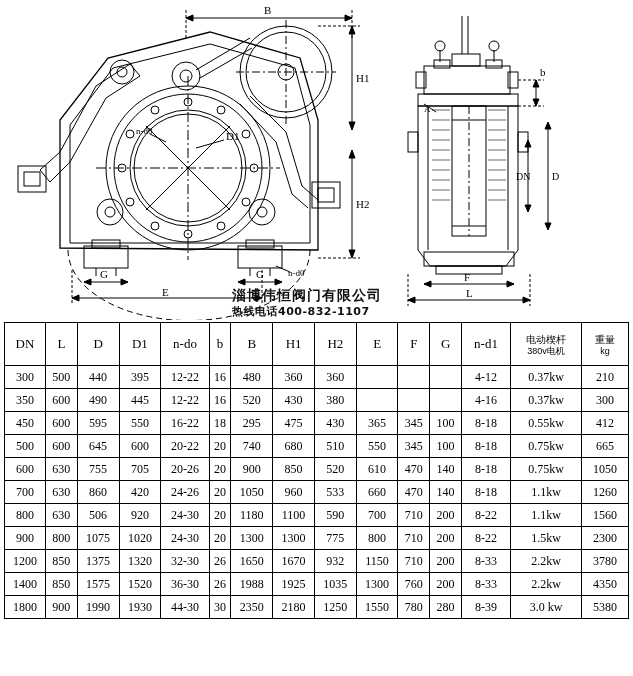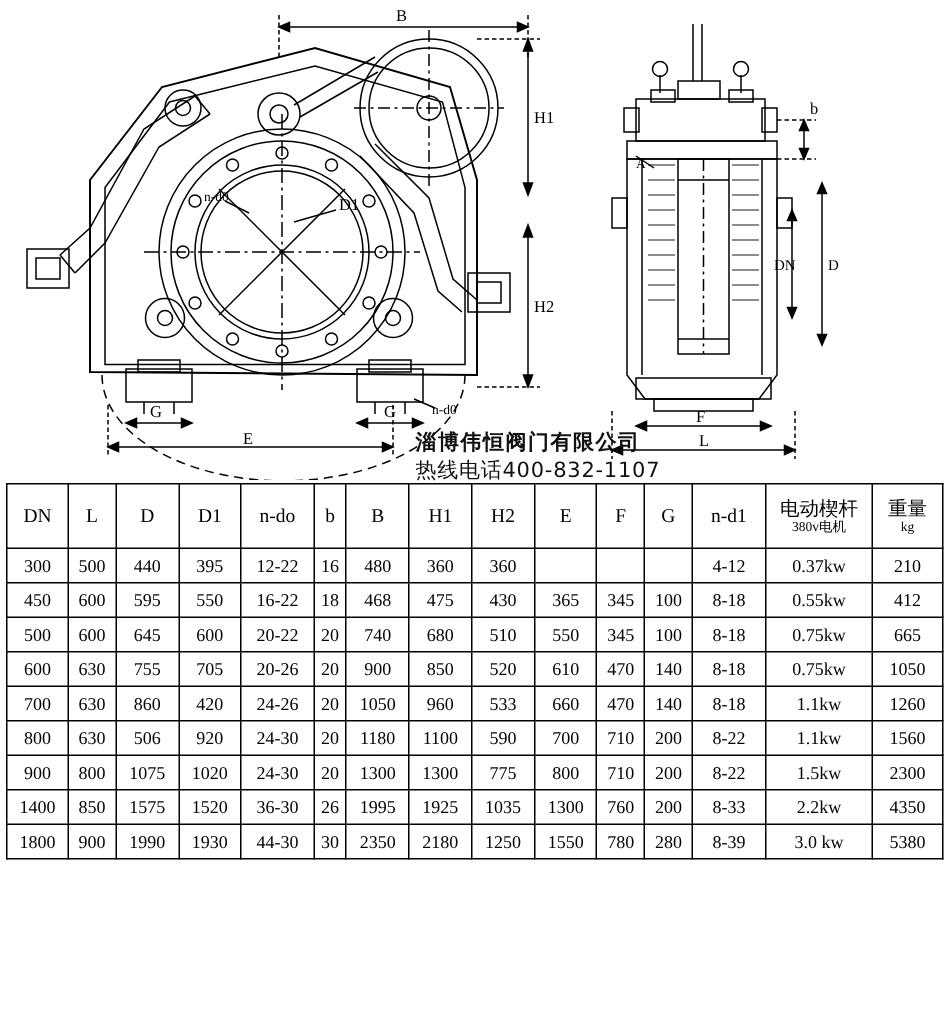--- a/index.html
+++ b/index.html
@@ -16,24 +16,23 @@
   }
   .drawing svg{display:block;}
   .company{
     position:absolute;
     left:232px;top:286px;
     width:260px;
     text-align:left;
     font-family:"DejaVu Sans", sans-serif;
     color:#111;
     line-height:1.35;
-    margin-left:45px;
   }
   .company .l1{font-size:14px;font-weight:bold;letter-spacing:1px;}
-  .company .l2{font-size:14px;font-weight:normal;letter-spacing:0.5px;}
+  .company .l2{font-size:11px;font-weight:bold;letter-spacing:0.5px;}
   table.spec{
     position:absolute;
     left:4px;top:322px;
     width:625px;
     border-collapse:collapse;
     font-family:"Liberation Serif", serif;
     font-size:12px;
   }
   table.spec th, table.spec td{
     border:1px solid #000;
@@ -43,22 +42,22 @@
     line-height:1.05;
   }
   table.spec thead th{
     font-weight:normal;
     font-size:13px;
   }
   table.spec thead th.tall{
     height:40px;
     vertical-align:middle;
   }
-  .sub{display:block;font-size:9px;font-family:Liberation Serif, serif;}
-  .cjk{font-family:Liberation Mono, monospace;font-size:13px;}
+  .sub{display:block;font-size:9px;font-family:Liberation Sans, sans-serif;}
+  .cjk{font-family:Liberation Mono, monospace;font-size:10px;}
   .col-dn{width:40px;}
   .col-n{width:48px;}
   .col-mot{width:70px;}
   .col-wt{width:46px;}
   
   text{font-family:"Liberation Serif",serif;}
 </style>
 </head>
 <body>
 
@@ -313,27 +312,44 @@
         <td>360</td>
         <td>360</td>
         <td></td>
         <td></td>
         <td></td>
         <td class="col-n">4-12</td>
         <td class="col-mot">0.37kw</td>
         <td class="col-wt">210</td>
       </tr>
       <tr>
+        <td class="col-dn">350</td>
+        <td>600</td>
+        <td>490</td>
+        <td>445</td>
+        <td>12-22</td>
+        <td>16</td>
+        <td>520</td>
+        <td>430</td>
+        <td>380</td>
+        <td></td>
+        <td></td>
+        <td></td>
+        <td class="col-n">4-16</td>
+        <td class="col-mot">0.37kw</td>
+        <td class="col-wt">300</td>
+      </tr>
+      <tr>
         <td class="col-dn">450</td>
         <td>600</td>
         <td>595</td>
         <td>550</td>
         <td>16-22</td>
         <td>18</td>
-        <td>468</td>
+        <td>295</td>
         <td>475</td>
         <td>430</td>
         <td>365</td>
         <td>345</td>
         <td>100</td>
         <td class="col-n">8-18</td>
         <td class="col-mot">0.55kw</td>
         <td class="col-wt">412</td>
       </tr>
       <tr>
@@ -415,27 +431,44 @@
         <td>1300</td>
         <td>775</td>
         <td>800</td>
         <td>710</td>
         <td>200</td>
         <td class="col-n">8-22</td>
         <td class="col-mot">1.5kw</td>
         <td class="col-wt">2300</td>
       </tr>
       <tr>
+        <td class="col-dn">1200</td>
+        <td>850</td>
+        <td>1375</td>
+        <td>1320</td>
+        <td>32-30</td>
+        <td>26</td>
+        <td>1650</td>
+        <td>1670</td>
+        <td>932</td>
+        <td>1150</td>
+        <td>710</td>
+        <td>200</td>
+        <td class="col-n">8-33</td>
+        <td class="col-mot">2.2kw</td>
+        <td class="col-wt">3780</td>
+      </tr>
+      <tr>
         <td class="col-dn">1400</td>
         <td>850</td>
         <td>1575</td>
         <td>1520</td>
         <td>36-30</td>
         <td>26</td>
-        <td>1995</td>
+        <td>1988</td>
         <td>1925</td>
         <td>1035</td>
         <td>1300</td>
         <td>760</td>
         <td>200</td>
         <td class="col-n">8-33</td>
         <td class="col-mot">2.2kw</td>
         <td class="col-wt">4350</td>
       </tr>
       <tr>

